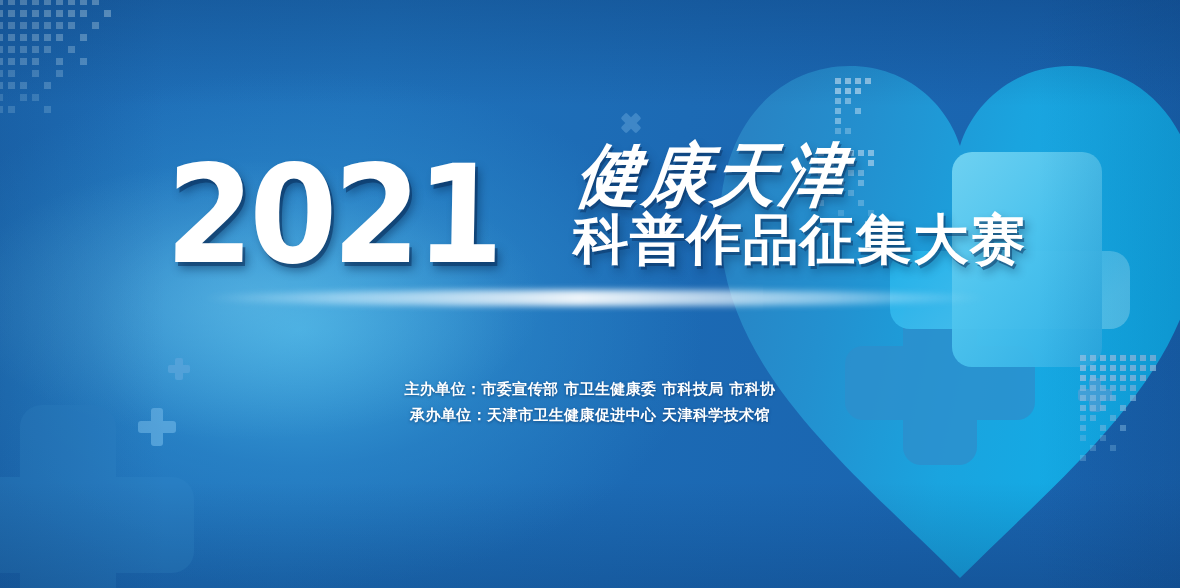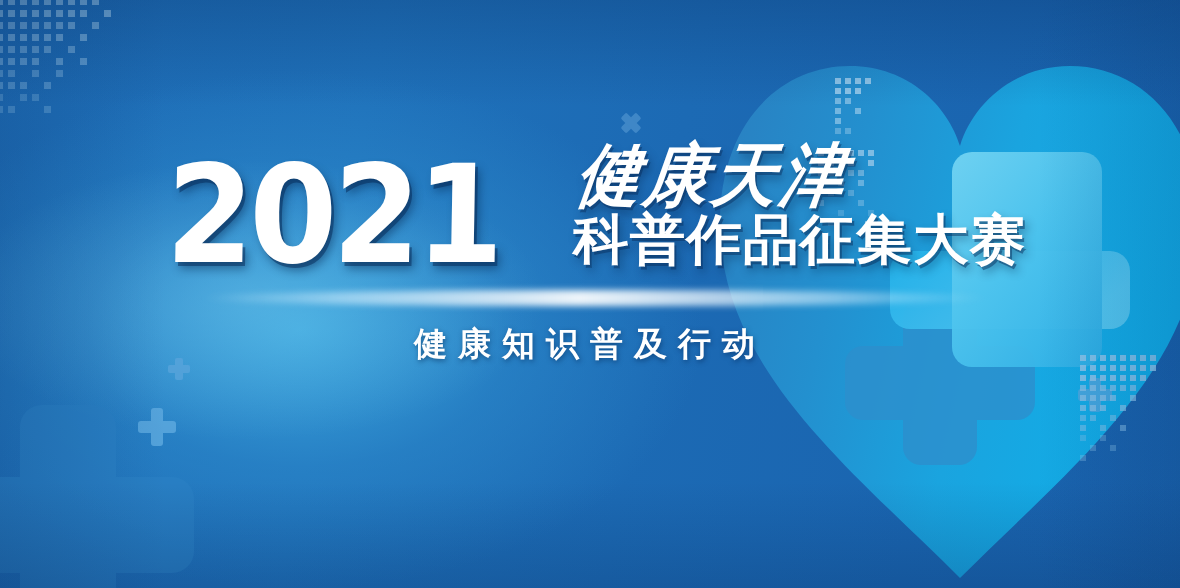--- a/index.html
+++ b/index.html
@@ -490,17 +490,20 @@
         <div class="year">2021</div>
         <div class="zh-block">
           <div class="zh-cal">健康天津</div>
           <div class="zh-bold">科普作品征集大赛</div>
         </div>
       </div>
     </div>
 
     <div class="streak"></div>
 
-    <div class="subtitle">健康知识普及行动</div>
-
+
+    <div class="orgs">
+      <div class="org-line">主办单位：市委宣传部 市卫生健康委 市科技局 市科协</div>
+      <div class="org-line">承办单位：天津市卫生健康促进中心 天津科学技术馆</div>
+    </div>
 
   </div>
 </div>
 
 </body></html>

